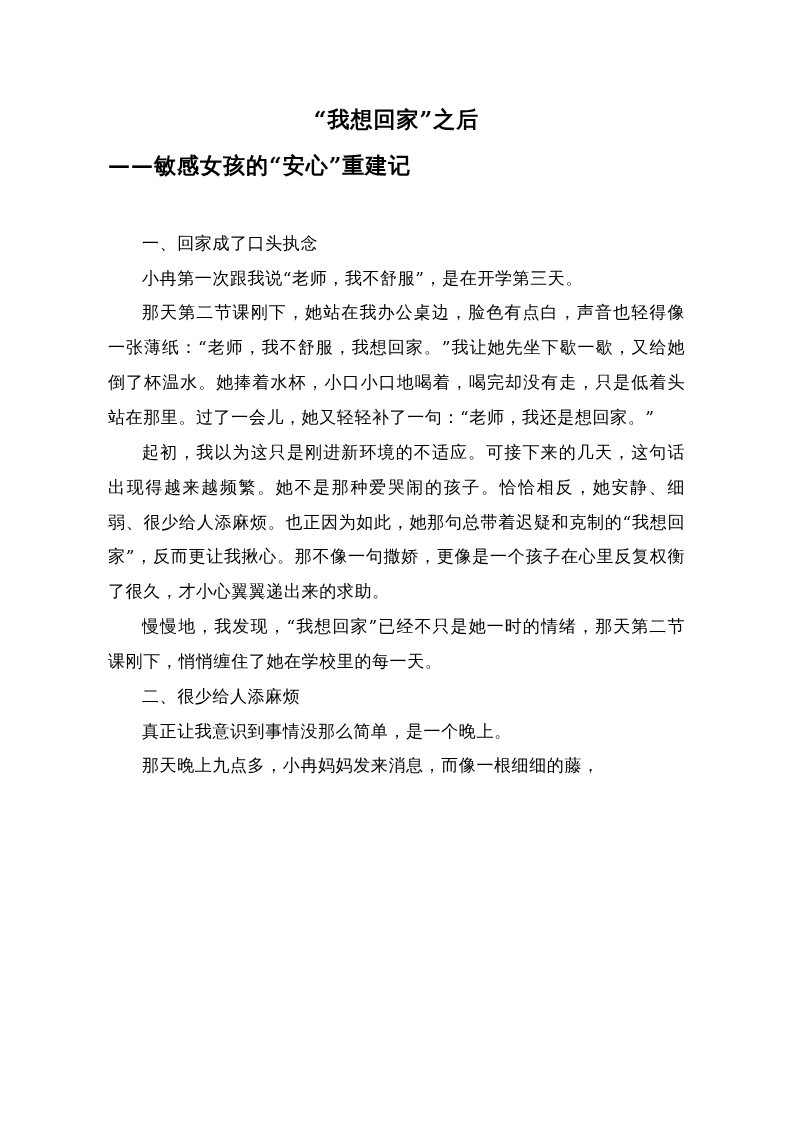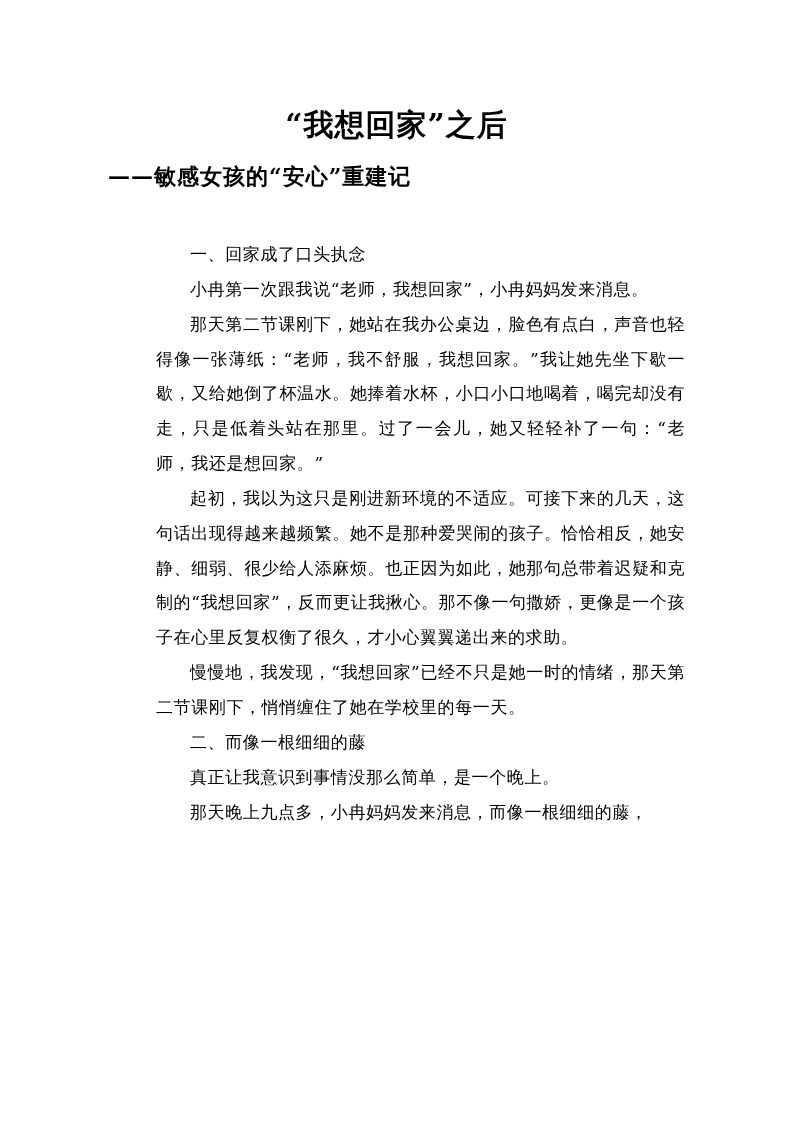--- a/index.html
+++ b/index.html
@@ -17,37 +17,36 @@
   .page {
     position: relative;
     width: 793px;
     height: 1122px;
     box-sizing: border-box;
     padding: 86px 108px 60px 108px;
     overflow: hidden;
   }
   .doc-title {
     text-align: center;
-    font-size: 30px;
+    font-size: 22px;
     font-weight: 700;
     letter-spacing: 1px;
     line-height: 1.4;
     margin: 18px 0 0 0;
   }
   .doc-subtitle {
     text-align: left;
     font-size: 22px;
     font-weight: 700;
     letter-spacing: 1px;
     line-height: 1.5;
     margin: 14px 0 0 0;
   }
   .body-block {
     margin-top: 44px;
-    margin-left: 48px;
   }
   .heading {
     font-size: 17px;
     line-height: 2.05;
     margin: 0;
     text-indent: 2em;
     letter-spacing: 0.6px;
   }
   .para {
     font-size: 17px;
@@ -62,22 +61,22 @@
 </head>
 <body>
 
 <div class="page">
 
   <h1 class="doc-title">“我想回家”之后</h1>
   <h2 class="doc-subtitle">——敏感女孩的“安心”重建记</h2>
 
   <div class="body-block">
     <p class="heading">一、回家成了口头执念</p>
-    <p class="para">小冉第一次跟我说“老师，我想回家”，小冉妈妈发来消息。</p>
+    <p class="para">小冉第一次跟我说“老师，我不舒服”，是在开学第三天。</p>
     <p class="para">那天第二节课刚下，她站在我办公桌边，脸色有点白，声音也轻得像一张薄纸：“老师，我不舒服，我想回家。”我让她先坐下歇一歇，又给她倒了杯温水。她捧着水杯，小口小口地喝着，喝完却没有走，只是低着头站在那里。过了一会儿，她又轻轻补了一句：“老师，我还是想回家。”</p>
     <p class="para">起初，我以为这只是刚进新环境的不适应。可接下来的几天，这句话出现得越来越频繁。她不是那种爱哭闹的孩子。恰恰相反，她安静、细弱、很少给人添麻烦。也正因为如此，她那句总带着迟疑和克制的“我想回家”，反而更让我揪心。那不像一句撒娇，更像是一个孩子在心里反复权衡了很久，才小心翼翼递出来的求助。</p>
     <p class="para">慢慢地，我发现，“我想回家”已经不只是她一时的情绪，那天第二节课刚下，悄悄缠住了她在学校里的每一天。</p>
-    <p class="heading">二、而像一根细细的藤</p>
+    <p class="heading">二、很少给人添麻烦</p>
     <p class="para">真正让我意识到事情没那么简单，是一个晚上。</p>
     <p class="para">那天晚上九点多，小冉妈妈发来消息，而像一根细细的藤，</p>
   </div>
 
 </div>
 
 </body></html>

